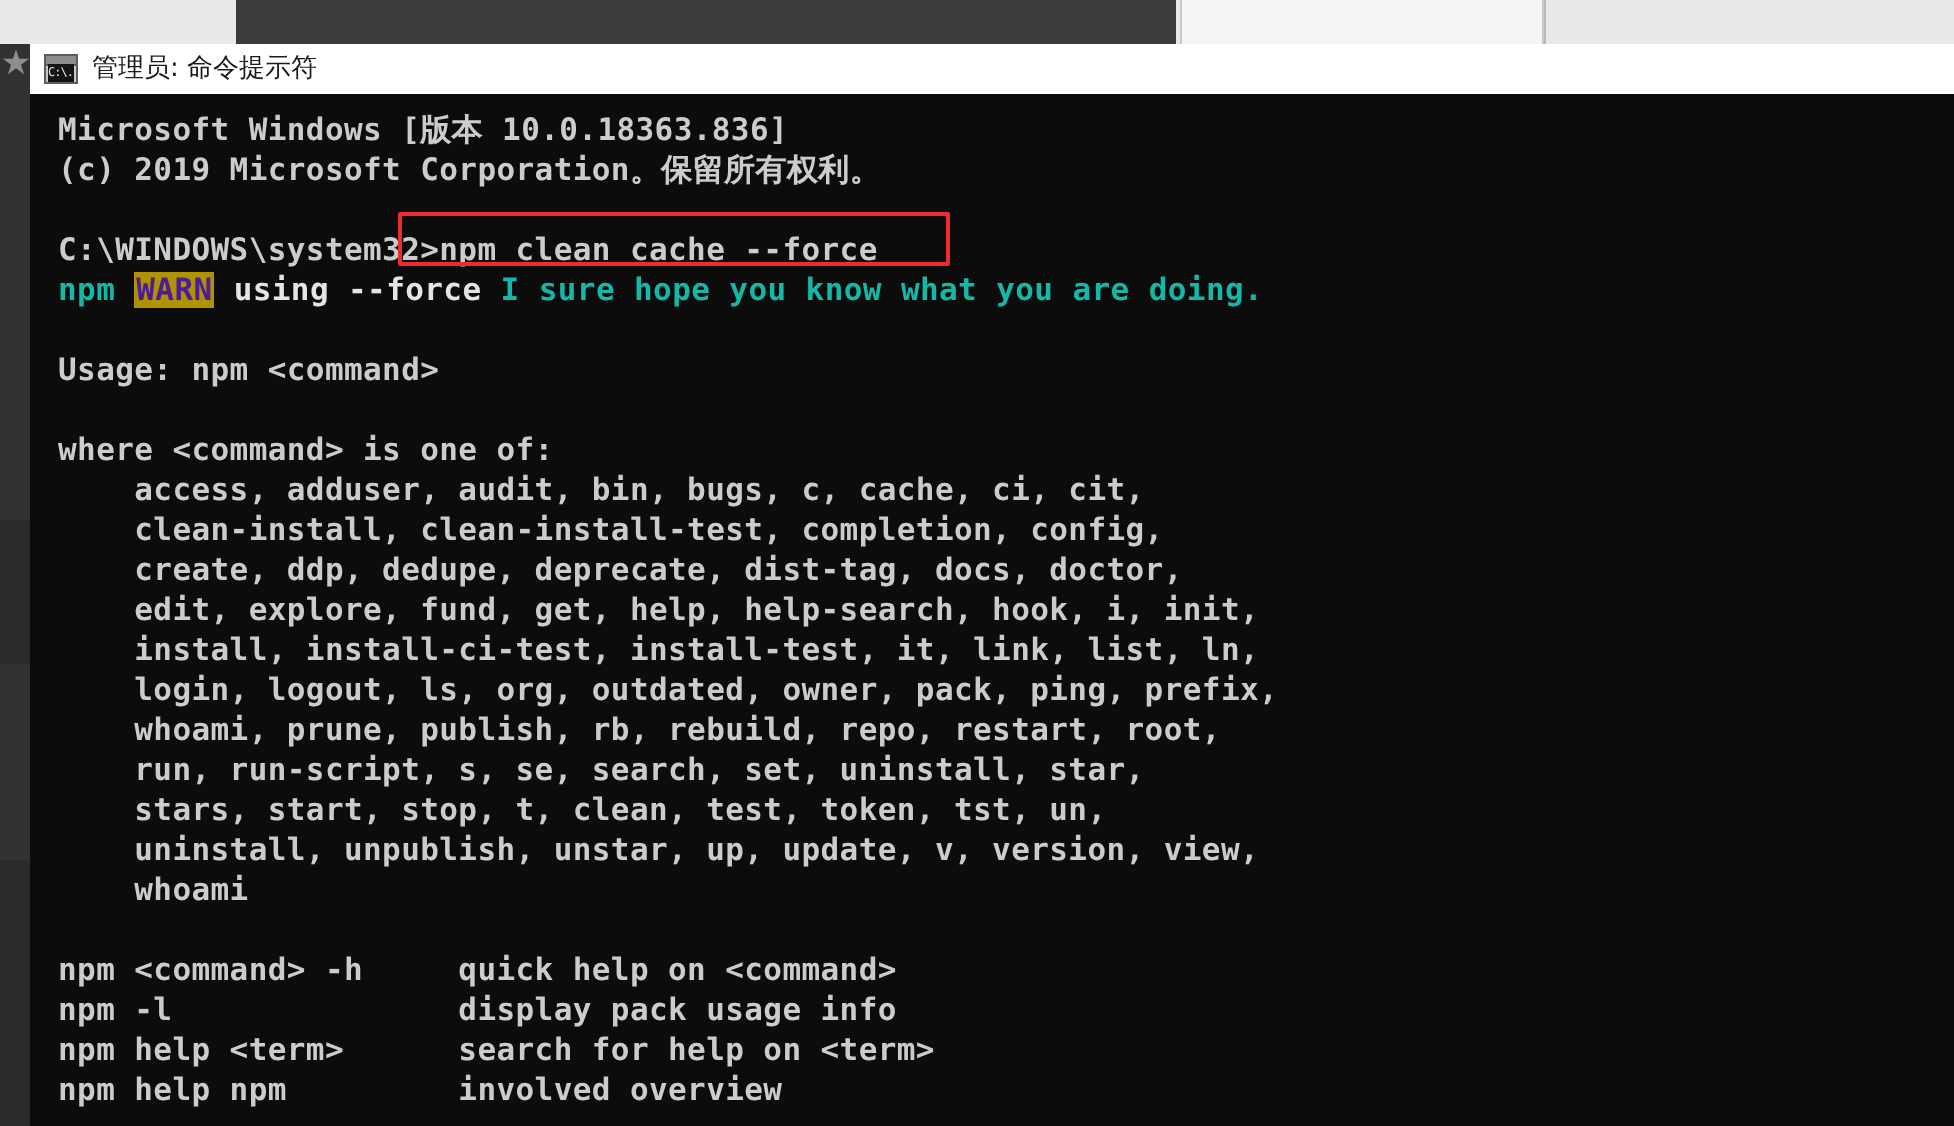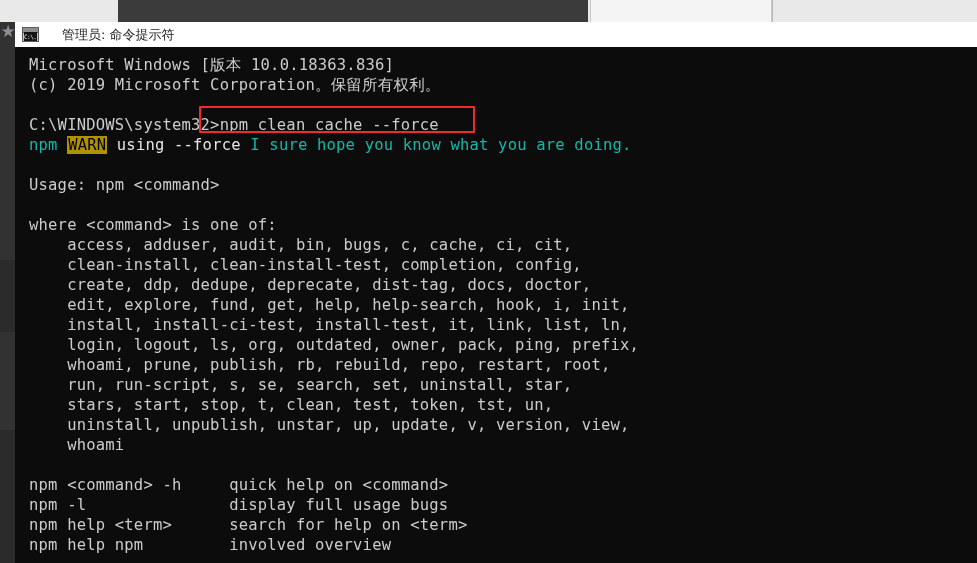--- a/index.html
+++ b/index.html
@@ -122,21 +122,20 @@
   }
   .titlebar {
     position: absolute;
     left: 0; top: 0;
     width: 962px; height: 25px;
     background: #ffffff;
     display: flex;
     align-items: center;
     padding-left: 7px;
     box-sizing: border-box;
-    gap: 16px;
   }
   .title-icon {
     width: 17px;
     height: 15px;
     border: 1px solid #5d5d5d;
     background: #c9c9c9;
     position: relative;
     box-sizing: border-box;
     margin-right: 7px;
     flex: 0 0 auto;
@@ -177,34 +176,35 @@
   .console-body {
     position: absolute;
     left: 0;
     top: 25px;
     width: 882px;
     height: 516px;
     background: #0c0c0c;
     padding: 8px 0 0 14px;
     box-sizing: border-box;
     overflow: hidden;
+    font-weight: bold;
   }
   .line {
     font-family: "DejaVu Sans Mono", monospace;
     font-size: 15.5px;
     line-height: 20px;
     color: #cccccc;
     white-space: pre;
     height: 20px;
     letter-spacing: 0.2px;
   }
   .line.blank { color: transparent; }
   .seg-warn {
     background: #b09200;
-    color: #000000;
+    color: #4c1d95;
     padding: 0 1px;
   }
   .seg-magenta { color: #e5e5e5; }
   .seg-plain { color: #14b8a6; }
 
   
   .annot-rect {
     position: absolute;
     left: 199px;
     top: 106px;
@@ -269,21 +269,21 @@
         <div class="line">    edit, explore, fund, get, help, help-search, hook, i, init,</div>
         <div class="line">    install, install-ci-test, install-test, it, link, list, ln,</div>
         <div class="line">    login, logout, ls, org, outdated, owner, pack, ping, prefix,</div>
         <div class="line">    whoami, prune, publish, rb, rebuild, repo, restart, root,</div>
         <div class="line">    run, run-script, s, se, search, set, uninstall, star,</div>
         <div class="line">    stars, start, stop, t, clean, test, token, tst, un,</div>
         <div class="line">    uninstall, unpublish, unstar, up, update, v, version, view,</div>
         <div class="line">    whoami</div>
         <div class="line blank">&nbsp;</div>
         <div class="line">npm &lt;command&gt; -h     quick help on &lt;command&gt;</div>
-        <div class="line">npm -l               display full usage bugs</div>
+        <div class="line">npm -l               display pack usage info</div>
         <div class="line">npm help &lt;term&gt;      search for help on &lt;term&gt;</div>
         <div class="line">npm help npm         involved overview</div>
       </div>
 
   </div>
 
   <div class="annot-rect"></div>
 
 </div>
 

